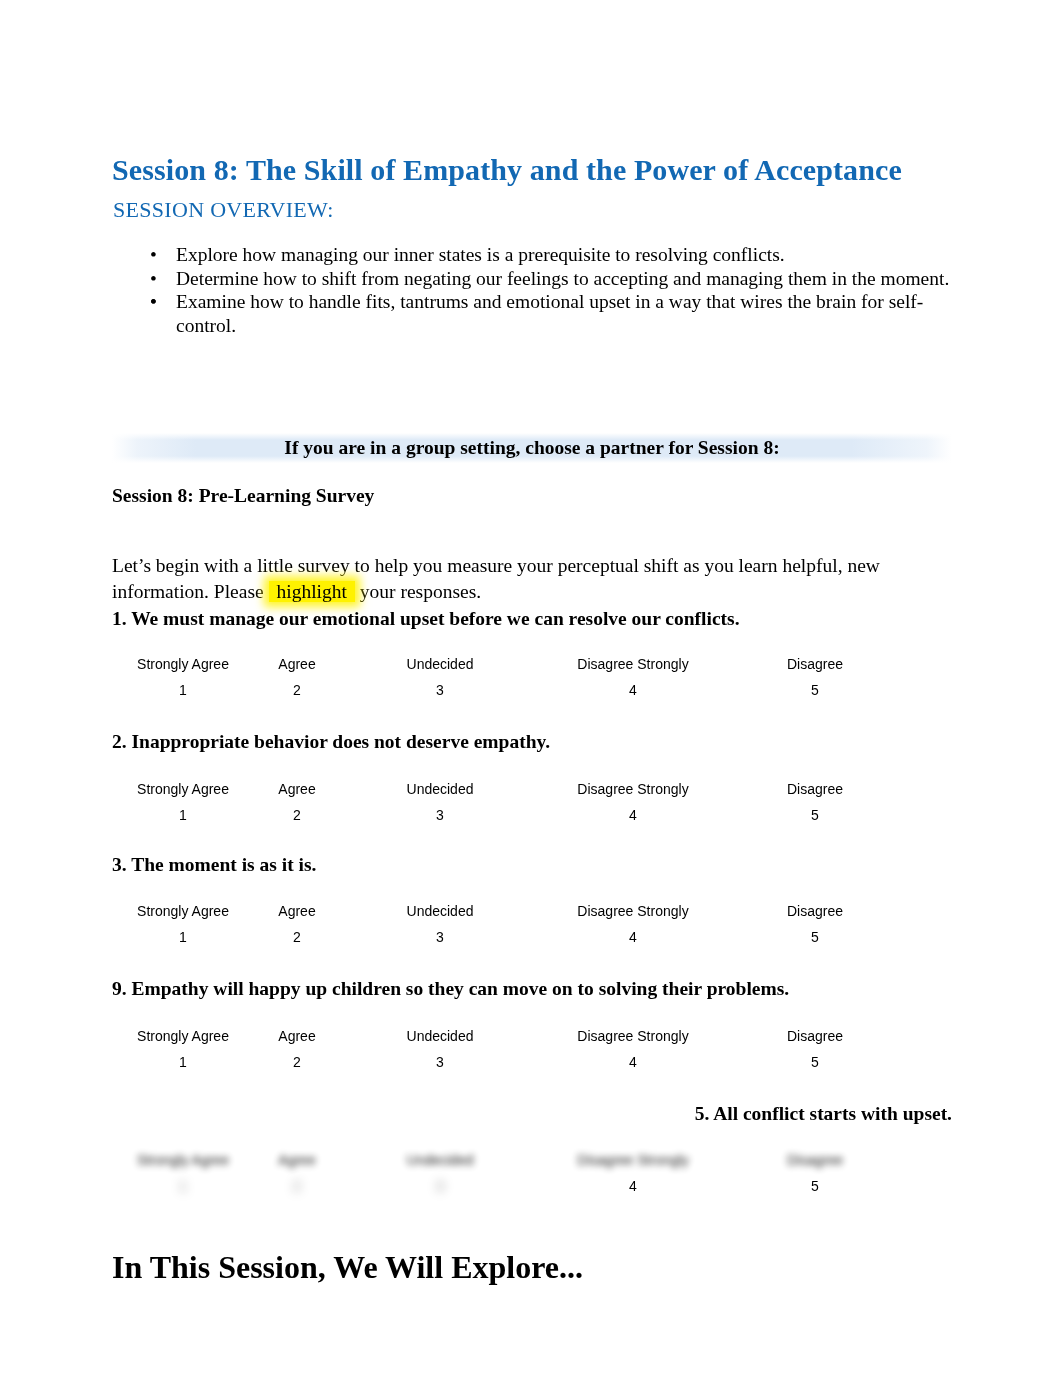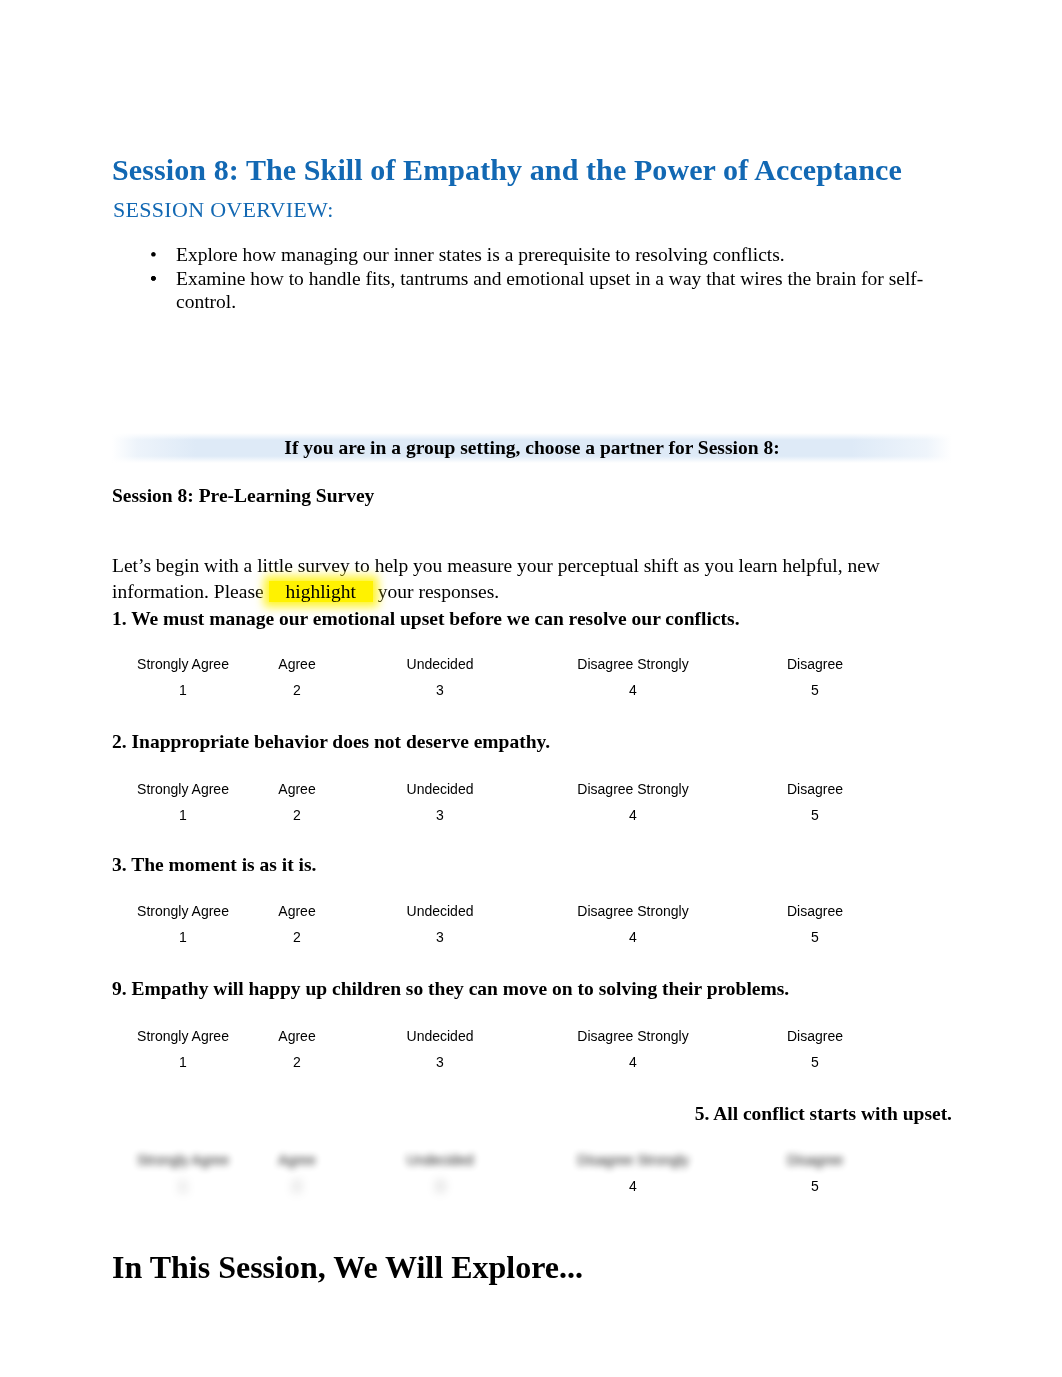--- a/index.html
+++ b/index.html
@@ -134,21 +134,21 @@
     left: 0;
     top: 533px;
     width: 840px;
     font-size: 19.5px;
     line-height: 26px;
   }
   .hl {
     position: relative;
     background: #fff200;
     box-shadow: 0 0 9px 5px rgba(255,242,0,0.85);
-    padding: 0 17px;
+    padding: 0 8px;
   }
 
   
   .question {
     position: absolute;
     left: 0;
     width: 840px;
     font-size: 19.5px;
     font-weight: bold;
     line-height: 24px;
@@ -208,20 +208,21 @@
 
     <div class="overview-heading">SESSION OVERVIEW:</div>
 
     <ul class="bullets">
       <li>
         <span class="bullet-dot">•</span>
         <span>Explore how managing our inner states is a prerequisite to resolving conflicts.</span>
       </li>
       <li>
         <span class="bullet-dot">•</span>
+        <span>Determine how to shift from negating our feelings to accepting and managing them in the moment.</span>
       </li>
       <li>
         <span class="bullet-dot">•</span>
       </li>
       <li>
         <span class="bullet-dot">•</span>
         <span>Examine how to handle fits, tantrums and emotional upset in a way that wires the brain for self-control.</span>
       </li>
     </ul>
 

